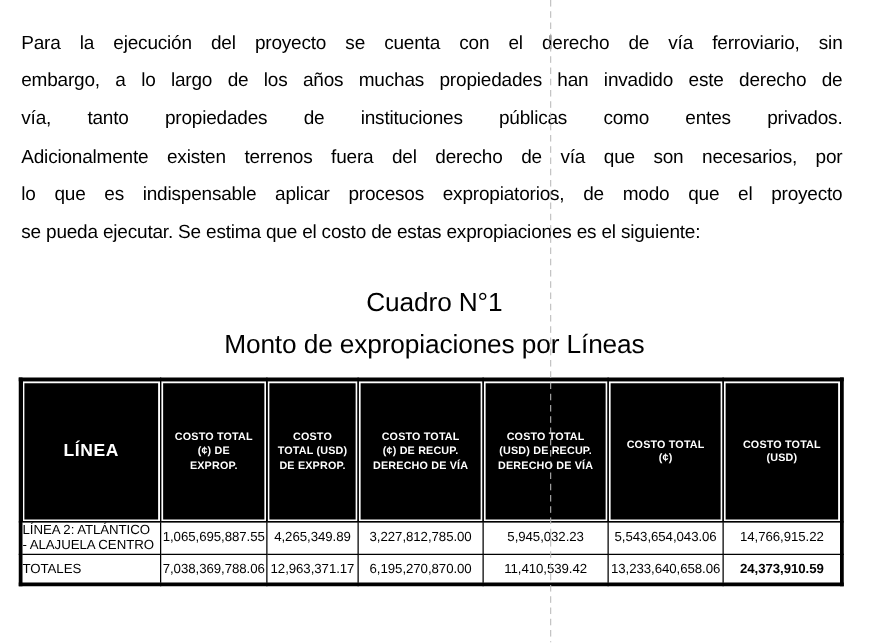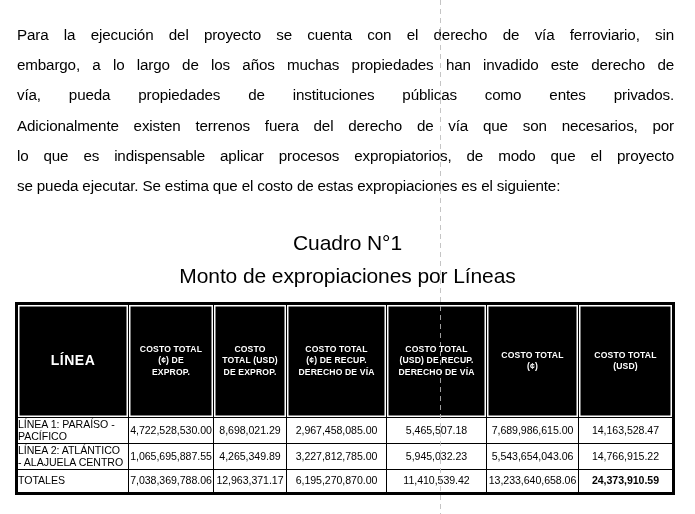--- a/index.html
+++ b/index.html
@@ -144,21 +144,21 @@
 </style>
 </head>
 <body>
 
 <div class="scan-artifact"></div>
 
 <div class="doc-body">
   <p class="paragraph">
     <span class="ln">Para la ejecución del proyecto se cuenta con el derecho de vía ferroviario, sin</span>
     <span class="ln">embargo, a lo largo de los años muchas propiedades han invadido este derecho de</span>
-    <span class="ln">vía, pueda propiedades de instituciones públicas como entes privados.</span>
+    <span class="ln">vía, tanto propiedades de instituciones públicas como entes privados.</span>
     <span class="ln">Adicionalmente existen terrenos fuera del derecho de vía que son necesarios, por</span>
     <span class="ln">lo que es indispensable aplicar procesos expropiatorios, de modo que el proyecto</span>
     <span class="ln last">se pueda ejecutar. Se estima que el costo de estas expropiaciones es el siguiente:</span>
   </p>
 </div>
 
 <div class="titles">
   <div class="title-line t1">Cuadro N°1</div>
   <div class="title-line t2">Monto de expropiaciones por Líneas</div>
 </div>
@@ -203,32 +203,20 @@
           <span>COSTO TOTAL</span><br>
           <span>(¢)</span>
         </th>
         <th>
           <span>COSTO TOTAL</span><br>
           <span>(USD)</span>
         </th>
       </tr>
     </thead>
     <tbody>
-      <tr>
-        <td class="label">
-          <span>LÍNEA 1: PARAÍSO -</span><br>
-          <span>PACÍFICO</span>
-        </td>
-        <td class="num">4,722,528,530.00</td>
-        <td class="num">8,698,021.29</td>
-        <td class="num">2,967,458,085.00</td>
-        <td class="num">5,465,507.18</td>
-        <td class="num">7,689,986,615.00</td>
-        <td class="num">14,163,528.47</td>
-      </tr>
       <tr>
         <td class="label">
           <span>LÍNEA 2: ATLÁNTICO</span><br>
           <span>- ALAJUELA CENTRO</span>
         </td>
         <td class="num">1,065,695,887.55</td>
         <td class="num">4,265,349.89</td>
         <td class="num">3,227,812,785.00</td>
         <td class="num">5,945,032.23</td>
         <td class="num">5,543,654,043.06</td>

